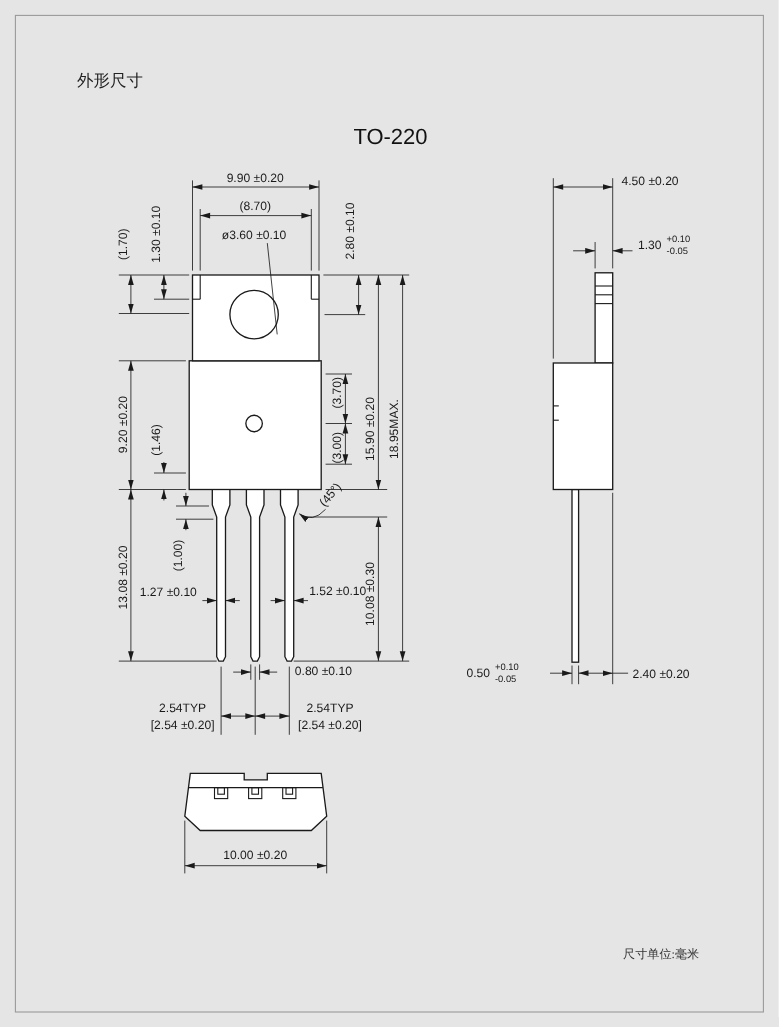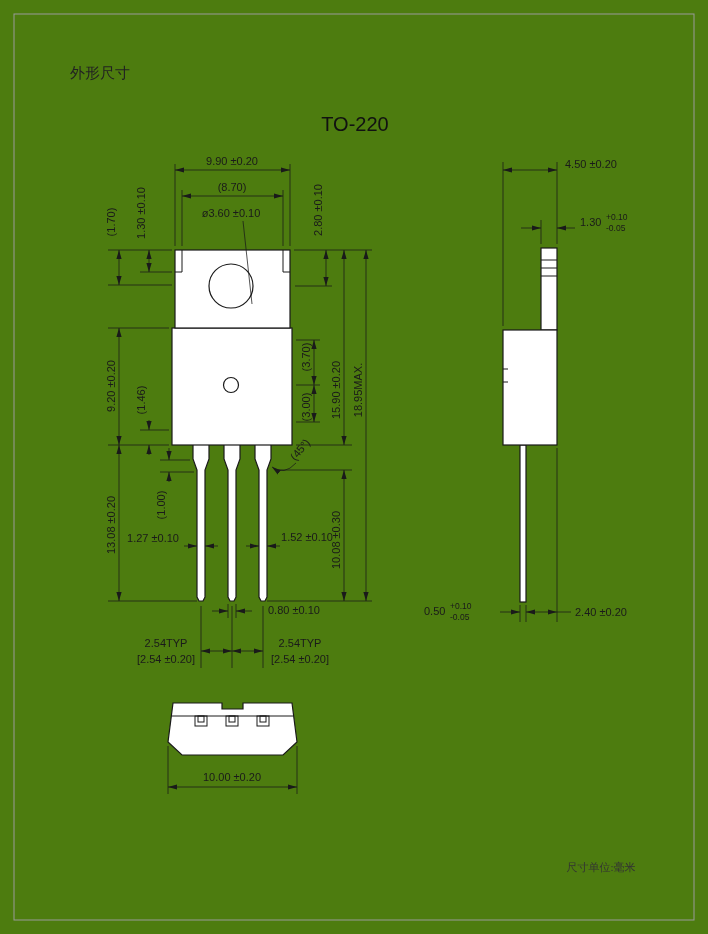--- a/index.html
+++ b/index.html
@@ -1,16 +1,16 @@
 <!DOCTYPE html>
 <html><head>
 <meta charset="utf-8">
 <style>
   html,body{margin:0;padding:0;background:#ffffff;}
-  .page{position:relative;width:708px;height:934px;background:#4d7c0f;font-family:"Liberation Sans",sans-serif;}
+  .page{position:relative;width:708px;height:934px;background:#e5e5e5;font-family:"Liberation Sans",sans-serif;}
   svg{display:block;}
   text{font-family:"Liberation Sans",sans-serif;font-size:11px;fill:#1a1a1a;}
   .cjk{font-family:"Liberation Serif",serif;font-size:15px;fill:#222;}
   .cjk-small{font-family:"Liberation Serif",serif;font-size:11px;fill:#333;}
   .pkg-title{font-size:20px;fill:#111;}
   .tol{font-size:8.5px;}
   .part{stroke:#1a1a1a;stroke-width:1.2;fill:#ffffff;}
   .part-line{stroke:#1a1a1a;stroke-width:1;fill:none;}
   .dim{stroke:#1a1a1a;stroke-width:0.75;fill:none;}
   .border-rect{fill:none;stroke:#9a9a9a;stroke-width:1;}

